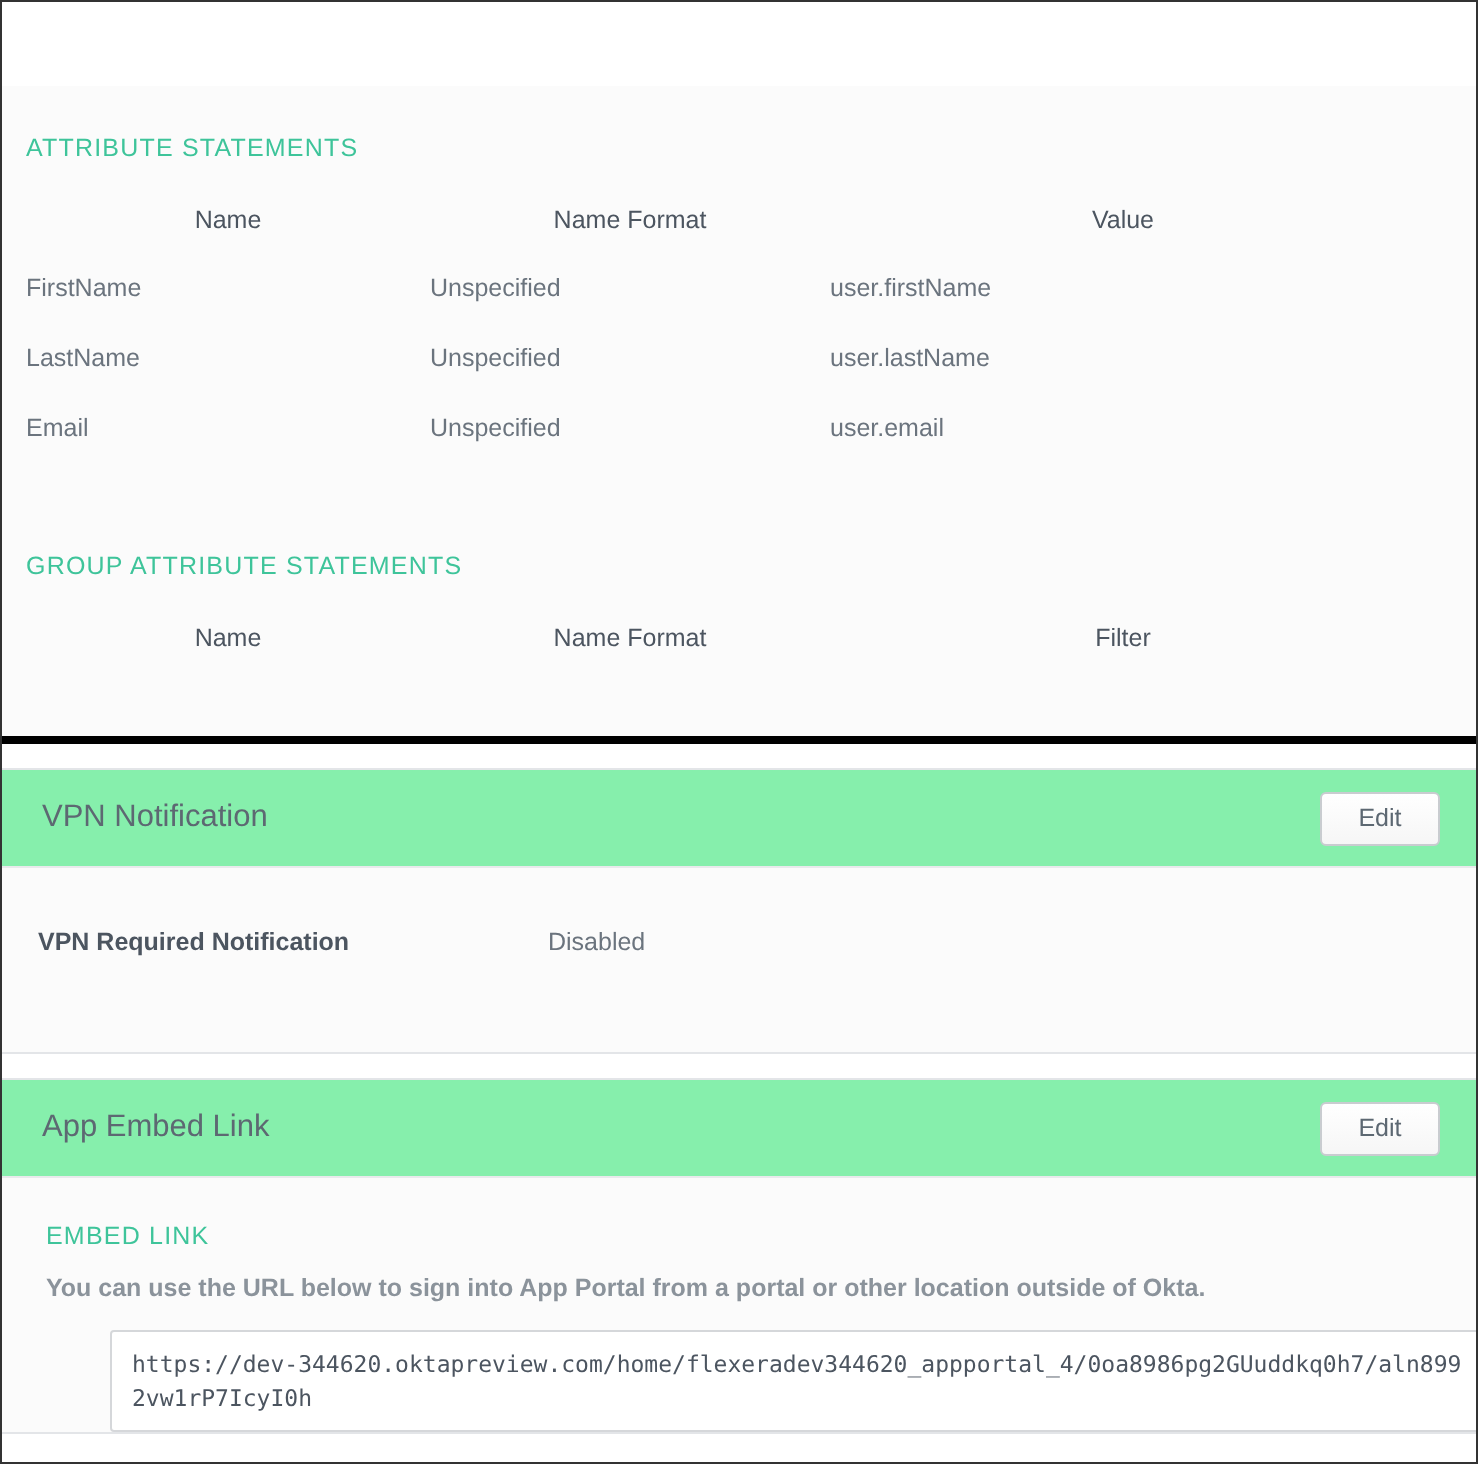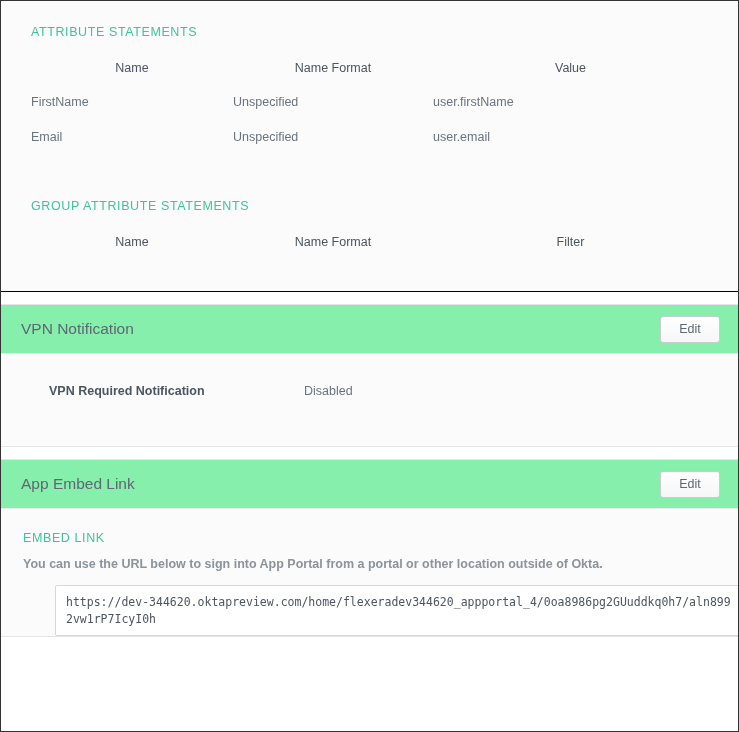--- a/index.html
+++ b/index.html
@@ -15,23 +15,24 @@
     position: relative;
     width: 739px;
     height: 732px;
     box-sizing: border-box;
     border: 1px solid #333333;
     background: #ffffff;
     overflow: hidden;
   }
   
   .attr-section {
-    padding: 18px 30px 22px 30px;
+    padding: 18px 30px 22px 12px;
     background: #fbfbfb;
-    border-bottom: 1px solid #000000;
+    border-bottom: 4px solid #000000;
+    margin-top: 42px;
   }
   .section-label {
     color: #3ec49a;
     font-size: 12.5px;
     letter-spacing: 0.6px;
     font-weight: 400;
     margin: 6px 0 22px 0;
   }
   .section-label.secondary {
     margin-top: 34px;
@@ -87,21 +88,21 @@
     padding: 0 16px;
     font-size: 12.5px;
     color: #5d6872;
     background: linear-gradient(#ffffff, #f6f6f6);
     border: 1px solid #c9ccd0;
     border-radius: 3px;
     cursor: pointer;
     font-family: "Liberation Sans", sans-serif;
   }
   .vpn-body {
-    padding: 30px 30px 48px 48px;
+    padding: 30px 30px 48px 18px;
   }
   .kv-row {
     display: flex;
     align-items: baseline;
   }
   .kv-key {
     width: 255px;
     font-size: 12.5px;
     font-weight: bold;
     color: #4c5560;
@@ -165,20 +166,25 @@
           <th>Value</th>
         </tr>
       </thead>
       <tbody>
         <tr>
           <td>FirstName</td>
           <td>Unspecified</td>
           <td>user.firstName</td>
         </tr>
         <tr>
+          <td>LastName</td>
+          <td>Unspecified</td>
+          <td>user.lastName</td>
+        </tr>
+        <tr>
           <td>Email</td>
           <td>Unspecified</td>
           <td>user.email</td>
         </tr>
       </tbody>
     </table>
 
     <div class="section-label secondary">GROUP ATTRIBUTE STATEMENTS</div>
 
     <table class="attrs">

